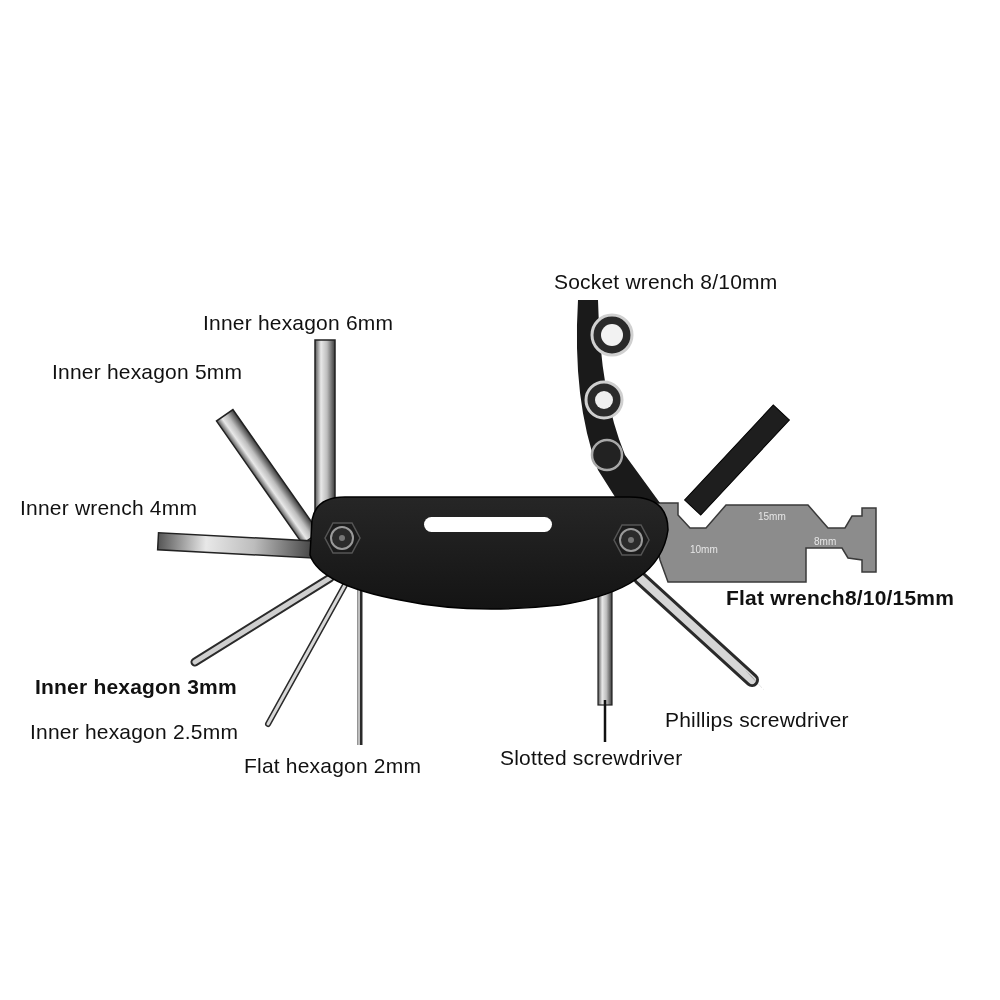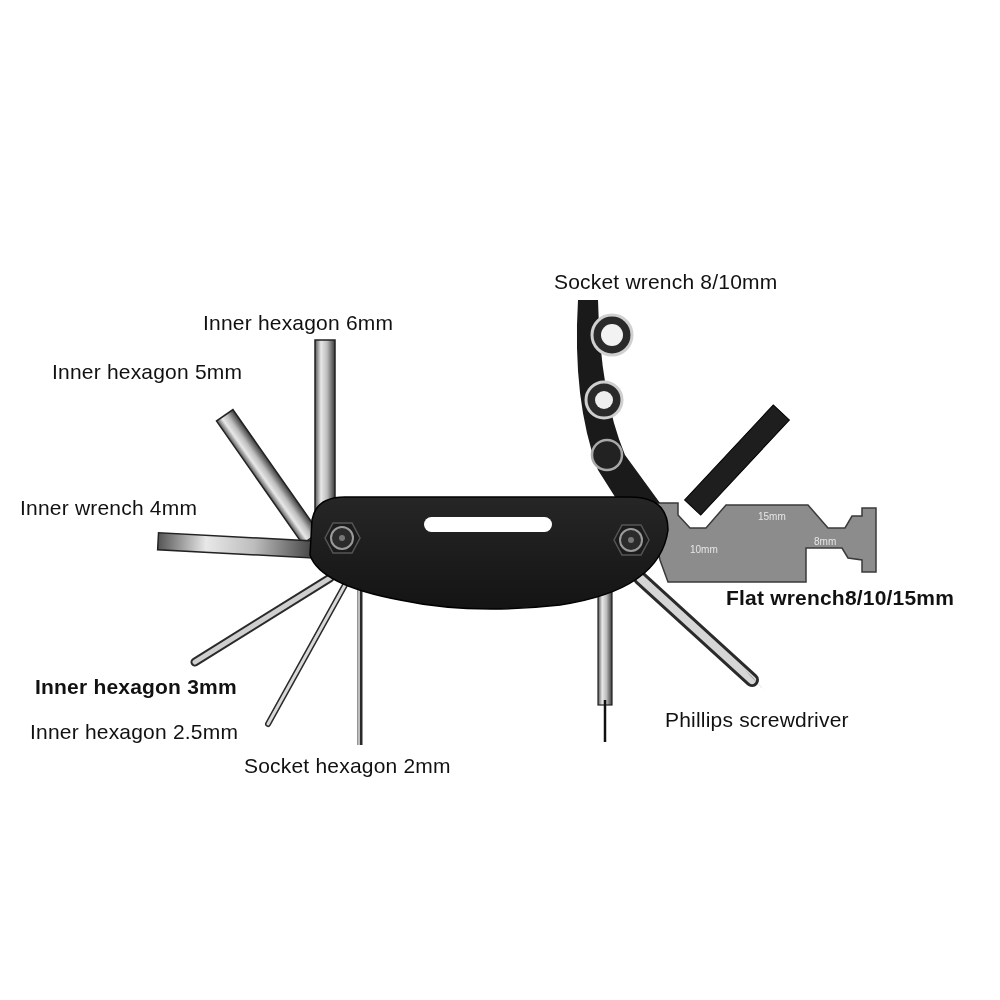--- a/index.html
+++ b/index.html
@@ -109,14 +109,15 @@
   </svg>
 
   <div class="label" style="left:554px; top:270px;">Socket wrench 8/10mm</div>
   <div class="label" style="left:203px; top:311px;">Inner hexagon 6mm</div>
   <div class="label" style="left:52px; top:360px;">Inner hexagon 5mm</div>
   <div class="label" style="left:20px; top:496px;">Inner wrench 4mm</div>
   <div class="label" style="left:726px; top:586px;font-weight:bold;">Flat wrench8/10/15mm</div>
   <div class="label" style="left:35px; top:675px;font-weight:bold;">Inner hexagon 3mm</div>
   <div class="label" style="left:665px; top:689px;margin-top:19px;">Phillips screwdriver</div>
   <div class="label" style="left:30px; top:720px;">Inner hexagon 2.5mm</div>
-  <div class="label" style="left:244px; top:754px;">Socket hexagon 2mm</div>
+  <div class="label" style="left:500px; top:746px;">Slotted screwdriver</div>
+  <div class="label" style="left:244px; top:754px;">Flat hexagon 2mm</div>
 </div>
 
 </body></html>

